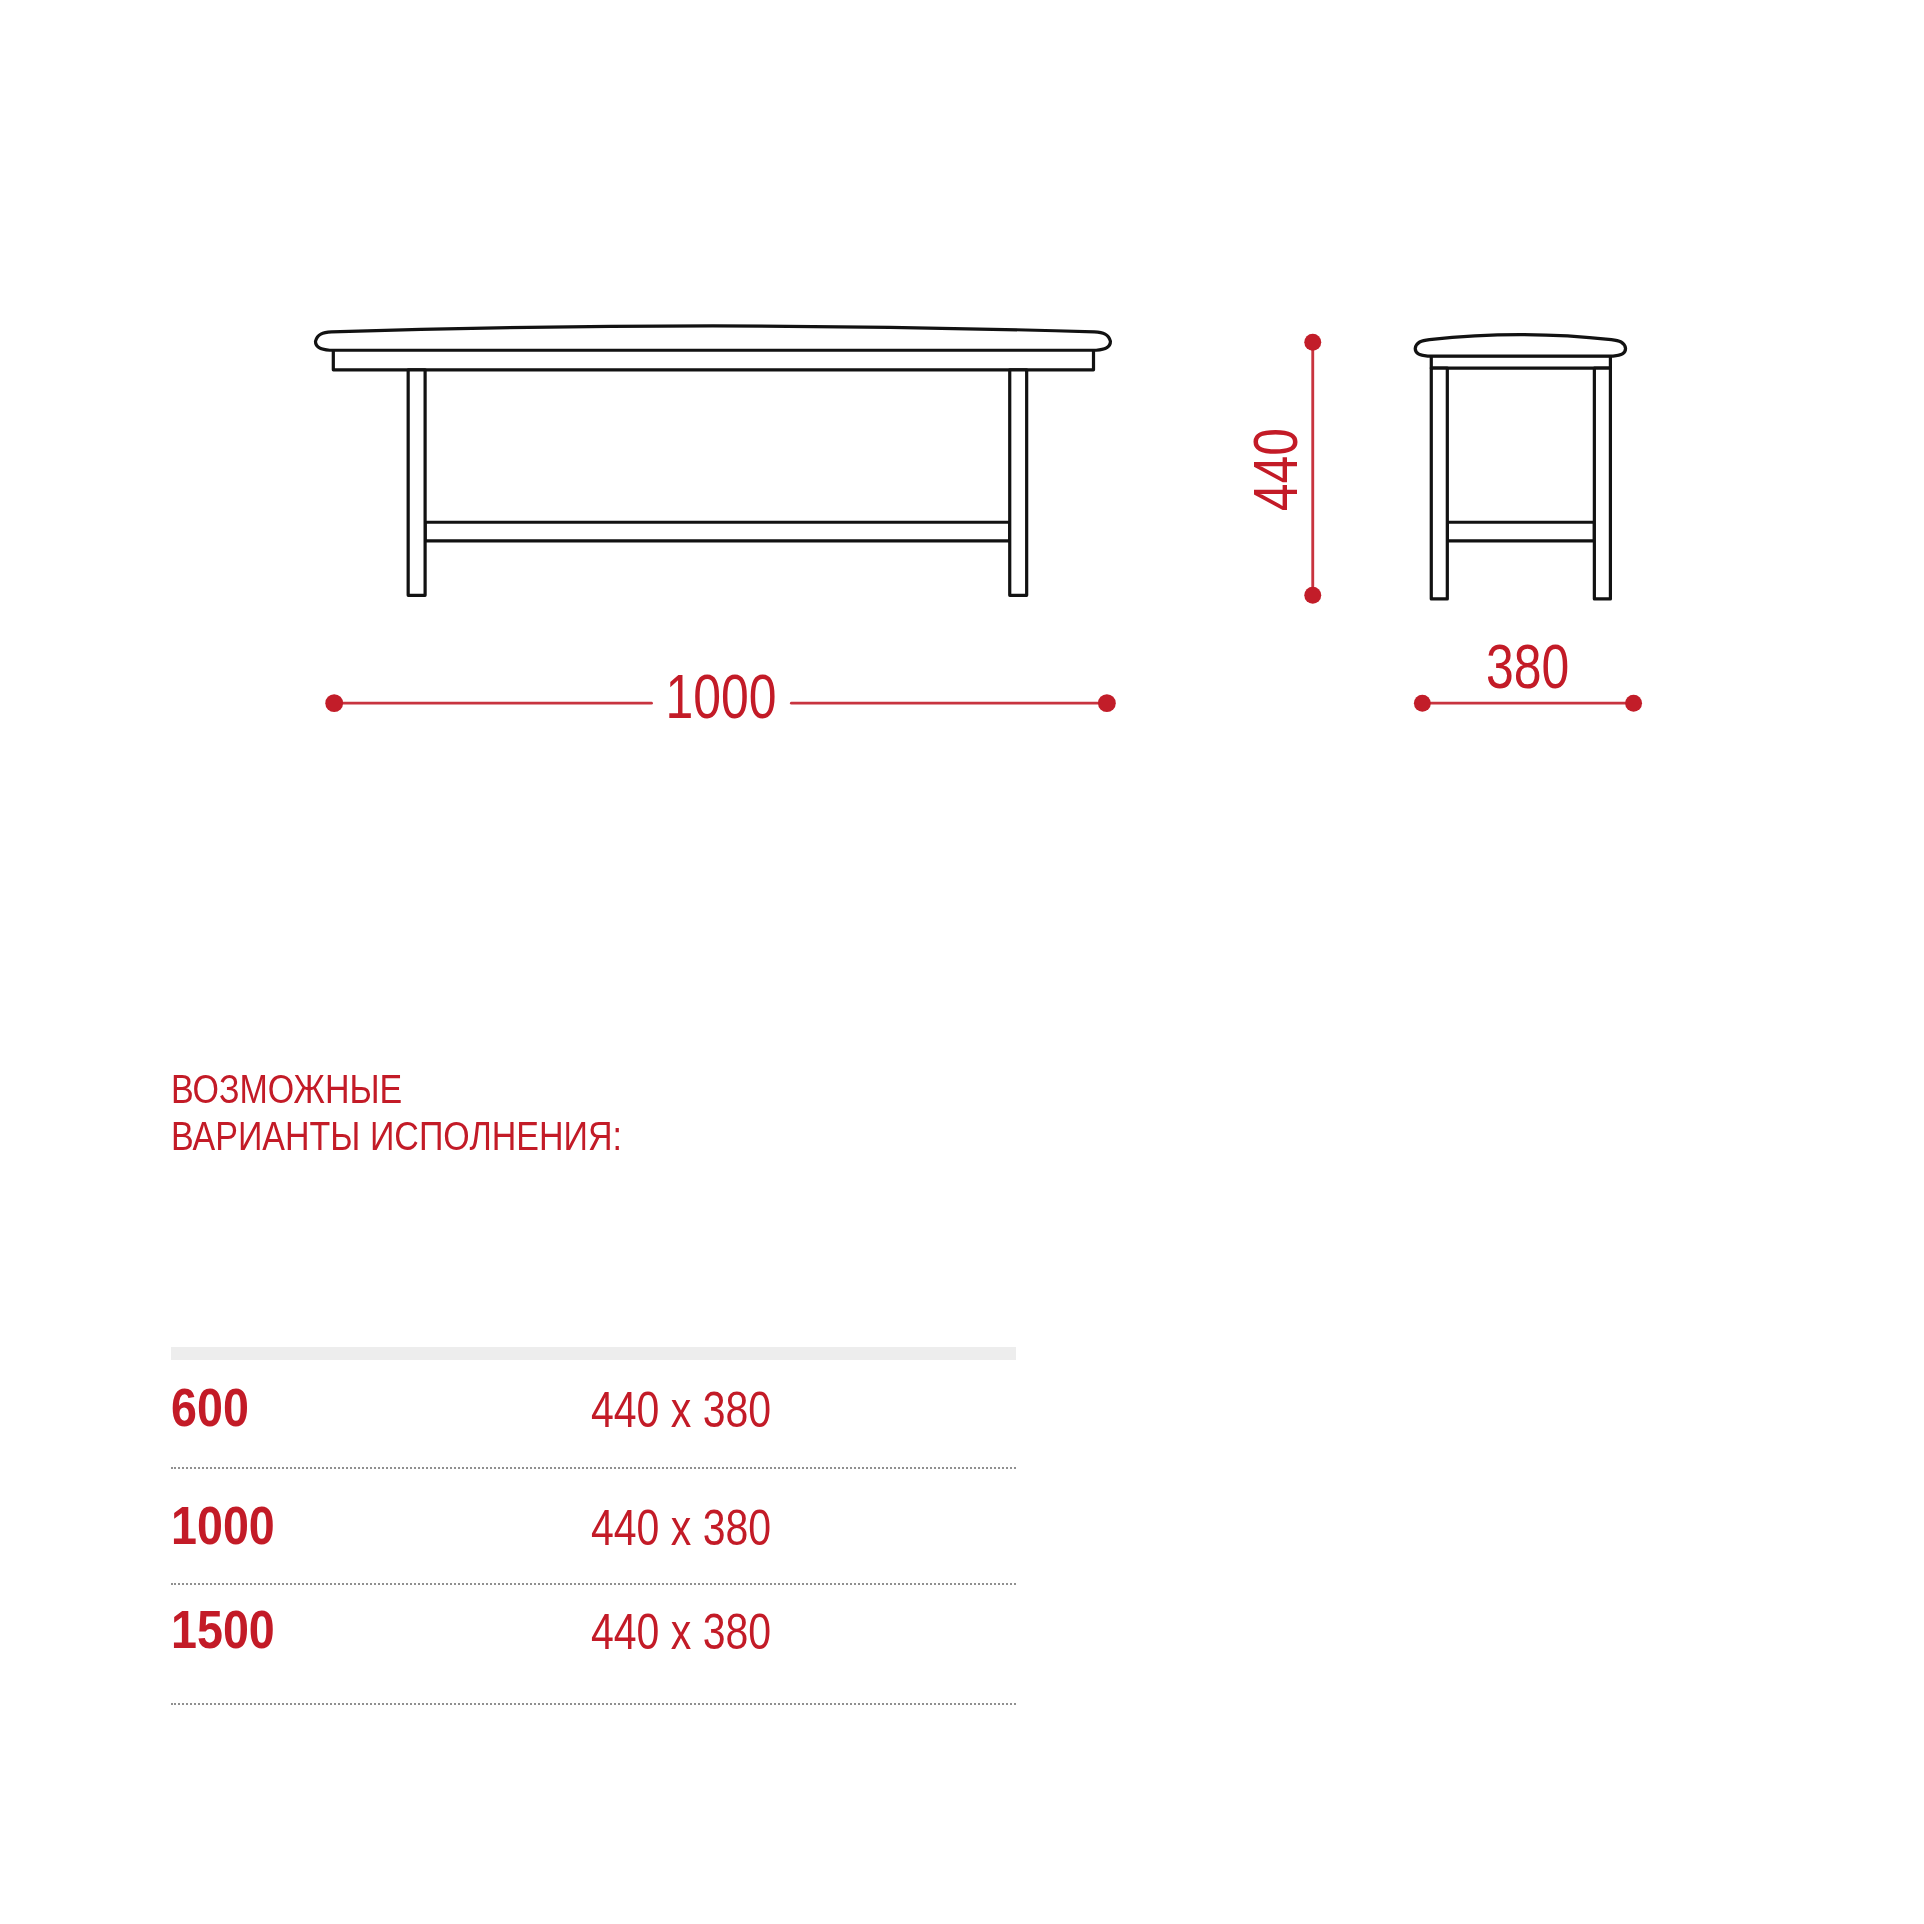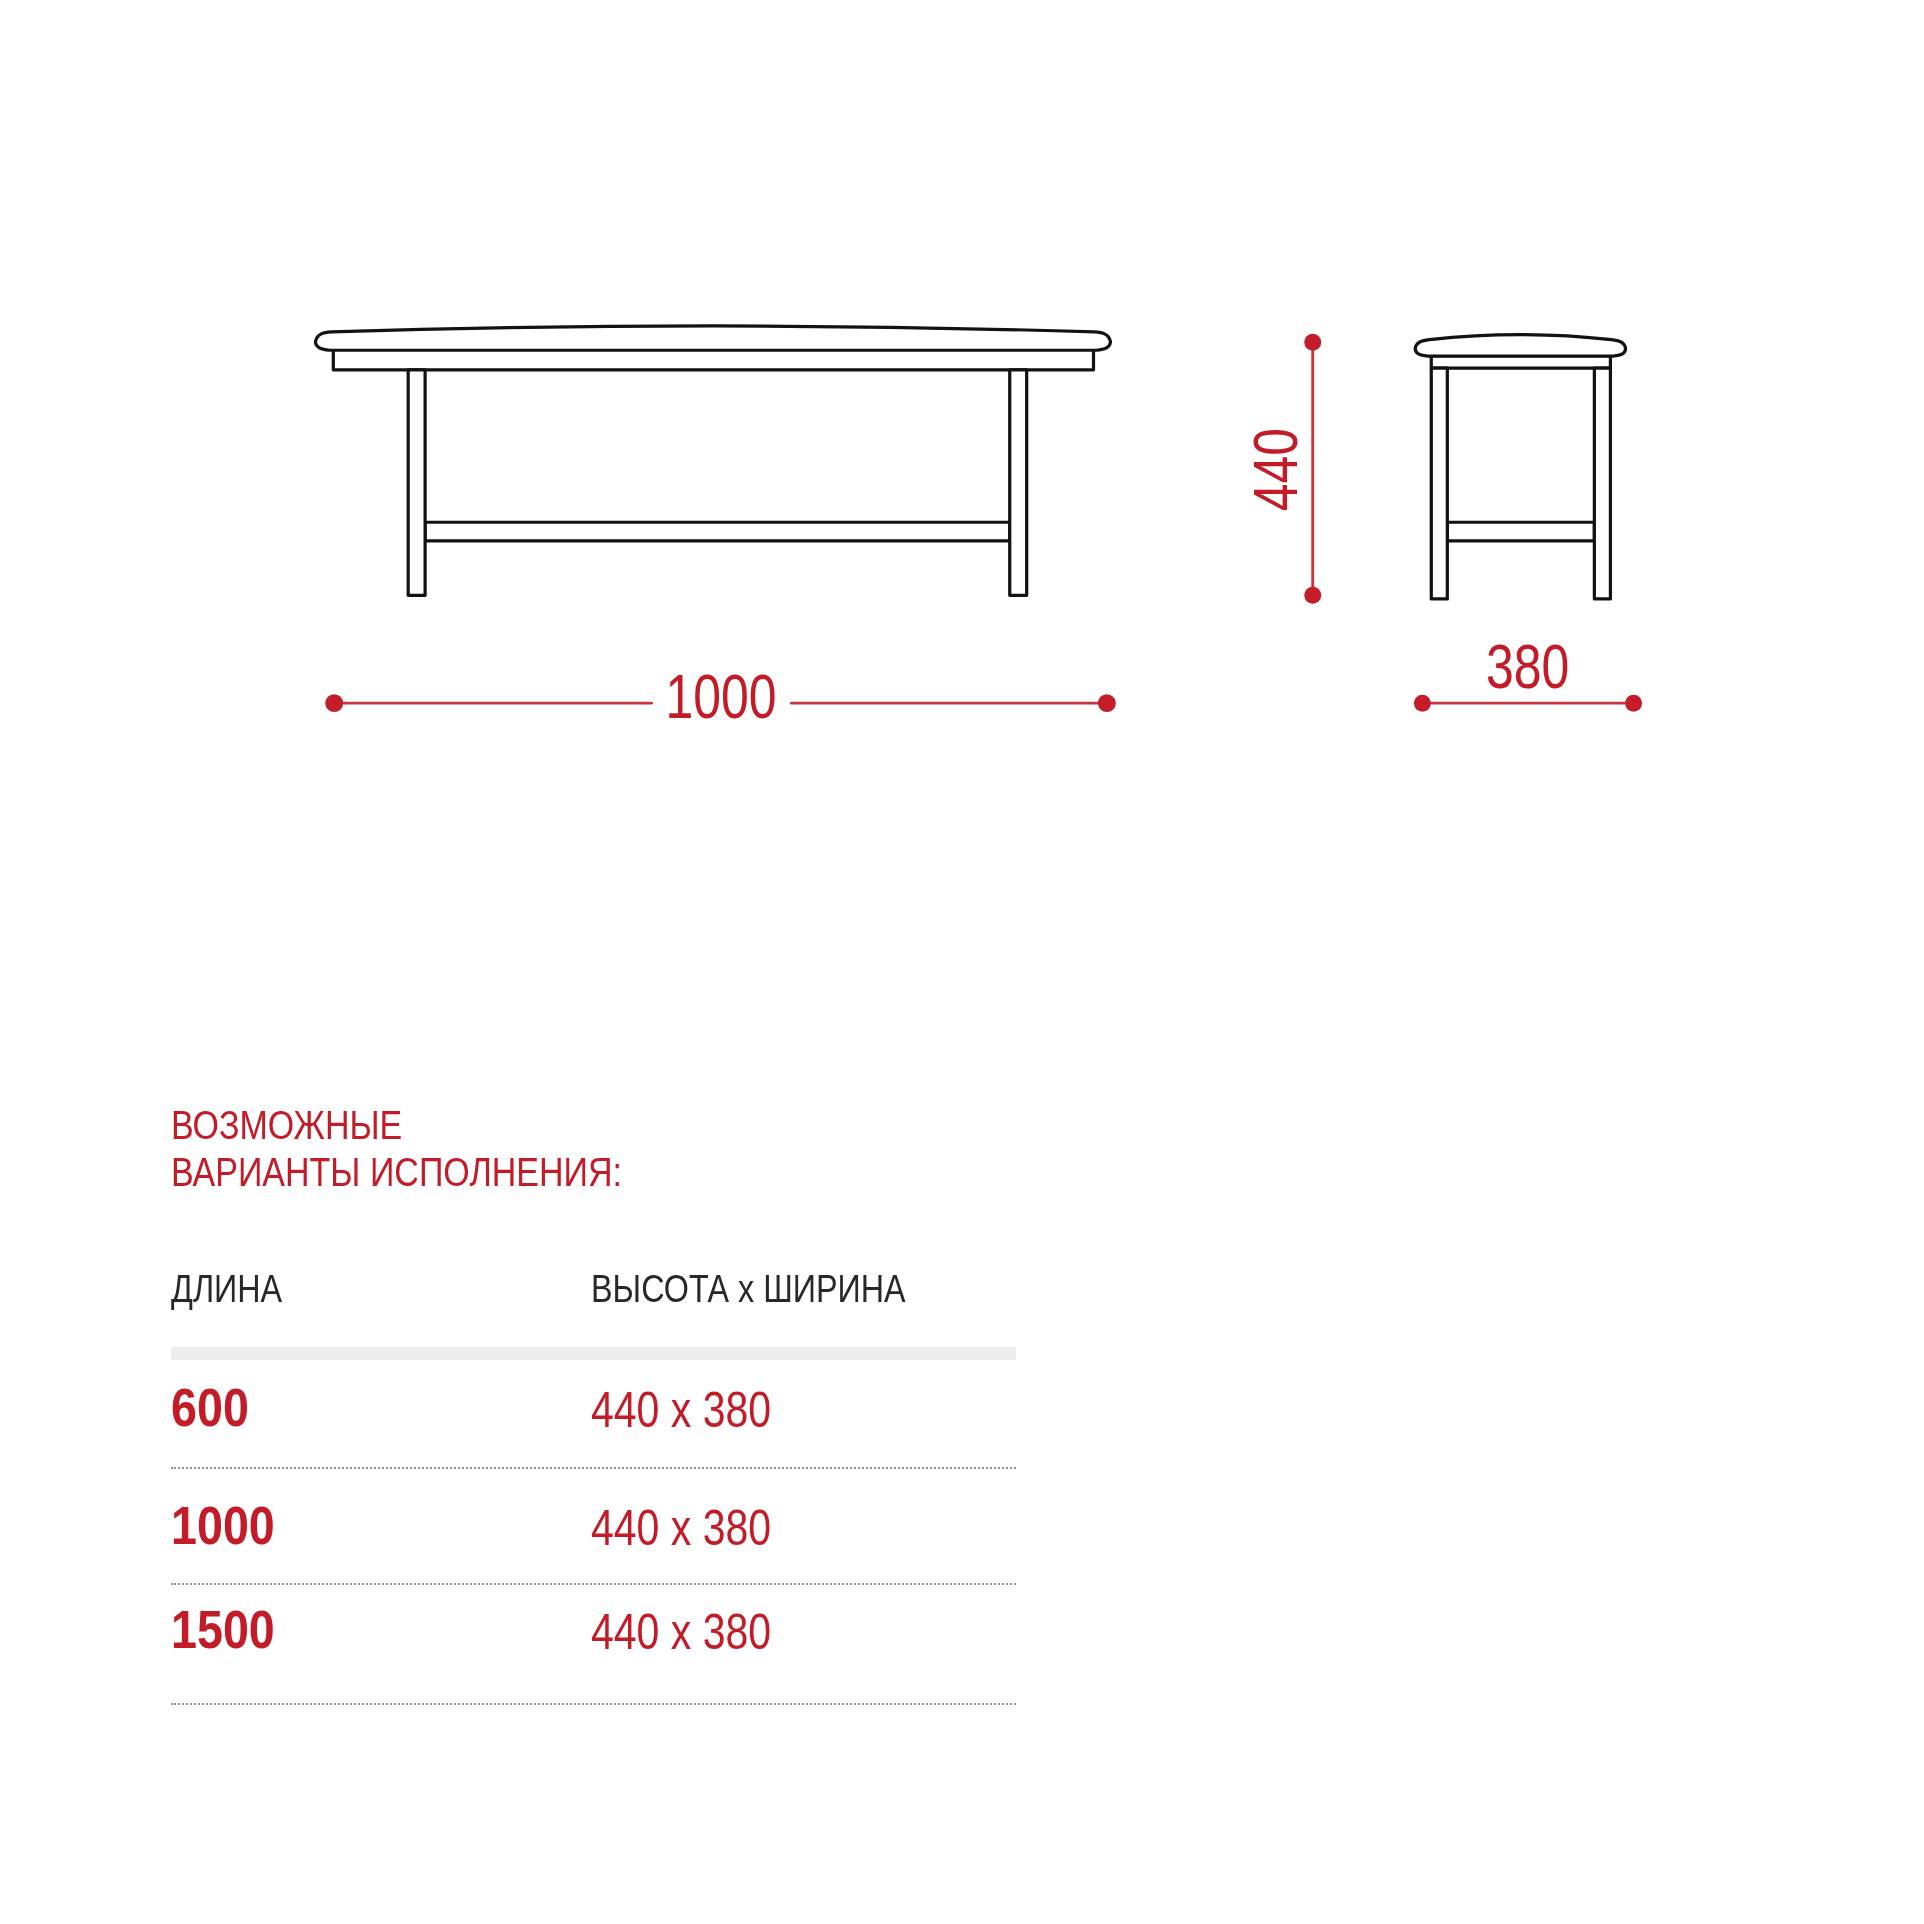--- a/index.html
+++ b/index.html
@@ -6,21 +6,21 @@
   #canvas{
     position:relative;width:1925px;height:1925px;background:#ffffff;overflow:hidden;
     font-family:"Liberation Sans","DejaVu Sans",sans-serif;
   }
   #blueprint{position:absolute;left:0;top:0;}
 
   
   .abs{position:absolute;}
   .cond{display:inline-block;transform:scaleX(0.85);transform-origin:left top;white-space:nowrap;}
   .heading{
-    left:171px;top:1066px;color:#c31b27;font-size:40px;line-height:47px;font-weight:400;margin-top:36px;
+    left:171px;top:1066px;color:#c31b27;font-size:40px;line-height:47px;font-weight:400;
   }
   .col-headers{left:171px;top:1269px;width:845px;color:#282828;font-size:38px;line-height:41px;}
   .col2{position:absolute;left:420px;top:0;}
   .graybar{left:171px;top:1347px;width:845px;height:13.4px;background:#ededed;}
   .vrow{left:171px;width:845px;height:57px;line-height:57px;}
   .vrow .len{
     position:absolute;left:0;top:0;color:#c31b27;font-weight:700;font-size:53px;
     transform:scaleX(0.88);transform-origin:left top;white-space:nowrap;
   }
   .vrow .size{
@@ -92,24 +92,20 @@
         <text class="dim-text" text-anchor="middle">380</text>
       </g>
     </g>
   </svg>
 
   <div class="abs heading">
     <span class="cond">ВОЗМОЖНЫЕ</span><br>
     <span class="cond">ВАРИАНТЫ ИСПОЛНЕНИЯ:</span>
   </div>
 
-  <div class="abs col-headers">
-    <span class="cond">ДЛИНА</span>
-    <span class="col2"><span class="cond">ВЫСОТА x ШИРИНА</span></span>
-  </div>
 
   <div class="abs graybar"></div>
 
   <div class="abs vrow row-1">
     <span class="len">600</span>
     <span class="size">440 x 380</span>
   </div>
   <div class="abs dotline dot-1"></div>
 
   <div class="abs vrow row-2">

